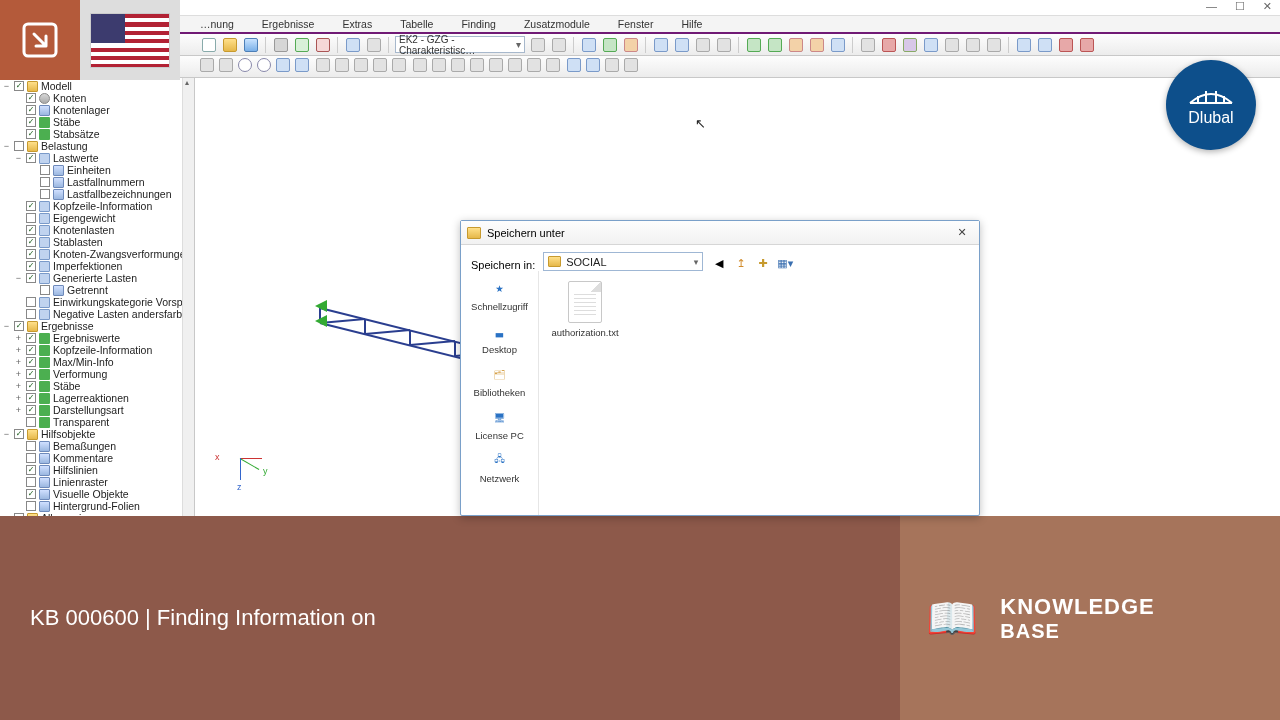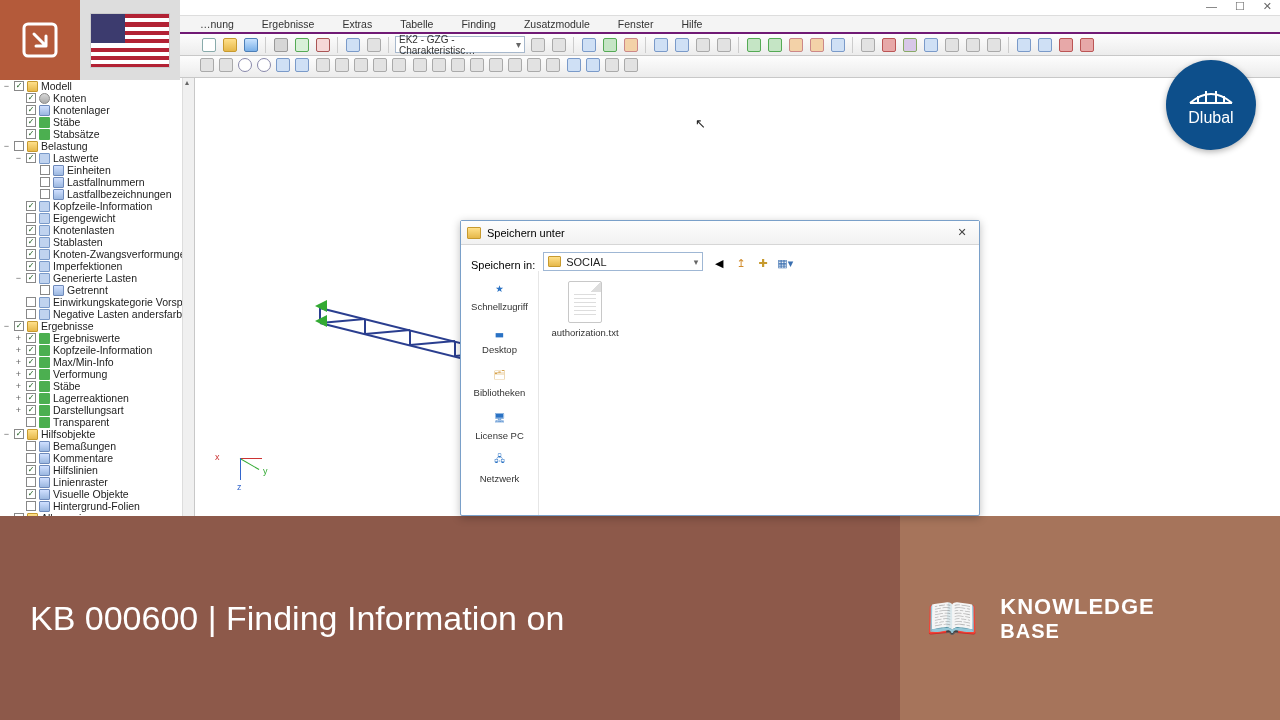--- a/index.html
+++ b/index.html
@@ -74,21 +74,21 @@
 .place .pic { width:24px; height:22px; display:flex; align-items:center; justify-content:center; }
 .dlg-files { flex:1; padding:10px; display:flex; gap:14px; align-items:flex-start; }
 .file-item { display:flex; flex-direction:column; align-items:center; gap:4px; font-size:9.5px; color:#333; width:72px; cursor:default; }
 .file-icon { width:34px; height:42px; border:1px solid #c8c8c8; border-radius:2px; background:#fff; position:relative; }
 .file-icon::before { content:""; position:absolute; top:0; right:0; width:10px; height:10px; background:linear-gradient(135deg, transparent 49%, #ddd 50%);}
 .file-icon .lines { position:absolute; top:12px; left:5px; right:5px; height:22px; background: repeating-linear-gradient(#ddd 0 1px, transparent 1px 4px);}
 
 
 .bottombar { position:absolute; left:0; right:0; bottom:0; height:204px; display:flex; }
 .bb-left { flex:1; background:#8d594a; display:flex; flex-direction:column; justify-content:center; padding:0 30px; color:#fff; }
-.bb-left h1 { font-size:34px; font-weight:500; line-height:1.25; }
+.bb-left h1 { font-size:22px; font-weight:500; line-height:1.25; }
 .bb-right { width:380px; background:#a6745b; display:flex; align-items:center; gap:22px; padding-left:26px; color:#fff; }
 .kb-icon { font-size:42px; }
 .kb-text .l1 { font-size:22px; font-weight:600; letter-spacing:1px;}
 .kb-text .l2 { font-size:20px; font-weight:600; letter-spacing:1px;}
 
 
 .brand-badge { position:absolute; top:60px; right:24px; width:90px; height:90px; border-radius:50%; background:#0d4f8b; display:flex; flex-direction:column; align-items:center; justify-content:center; color:#fff; z-index:40; box-shadow:0 2px 6px rgba(0,0,0,.3); }
 .brand-badge svg { width:46px; height:24px; }
 .brand-badge .bt { font-size:16px; font-weight:500; margin-top:2px; }
 

